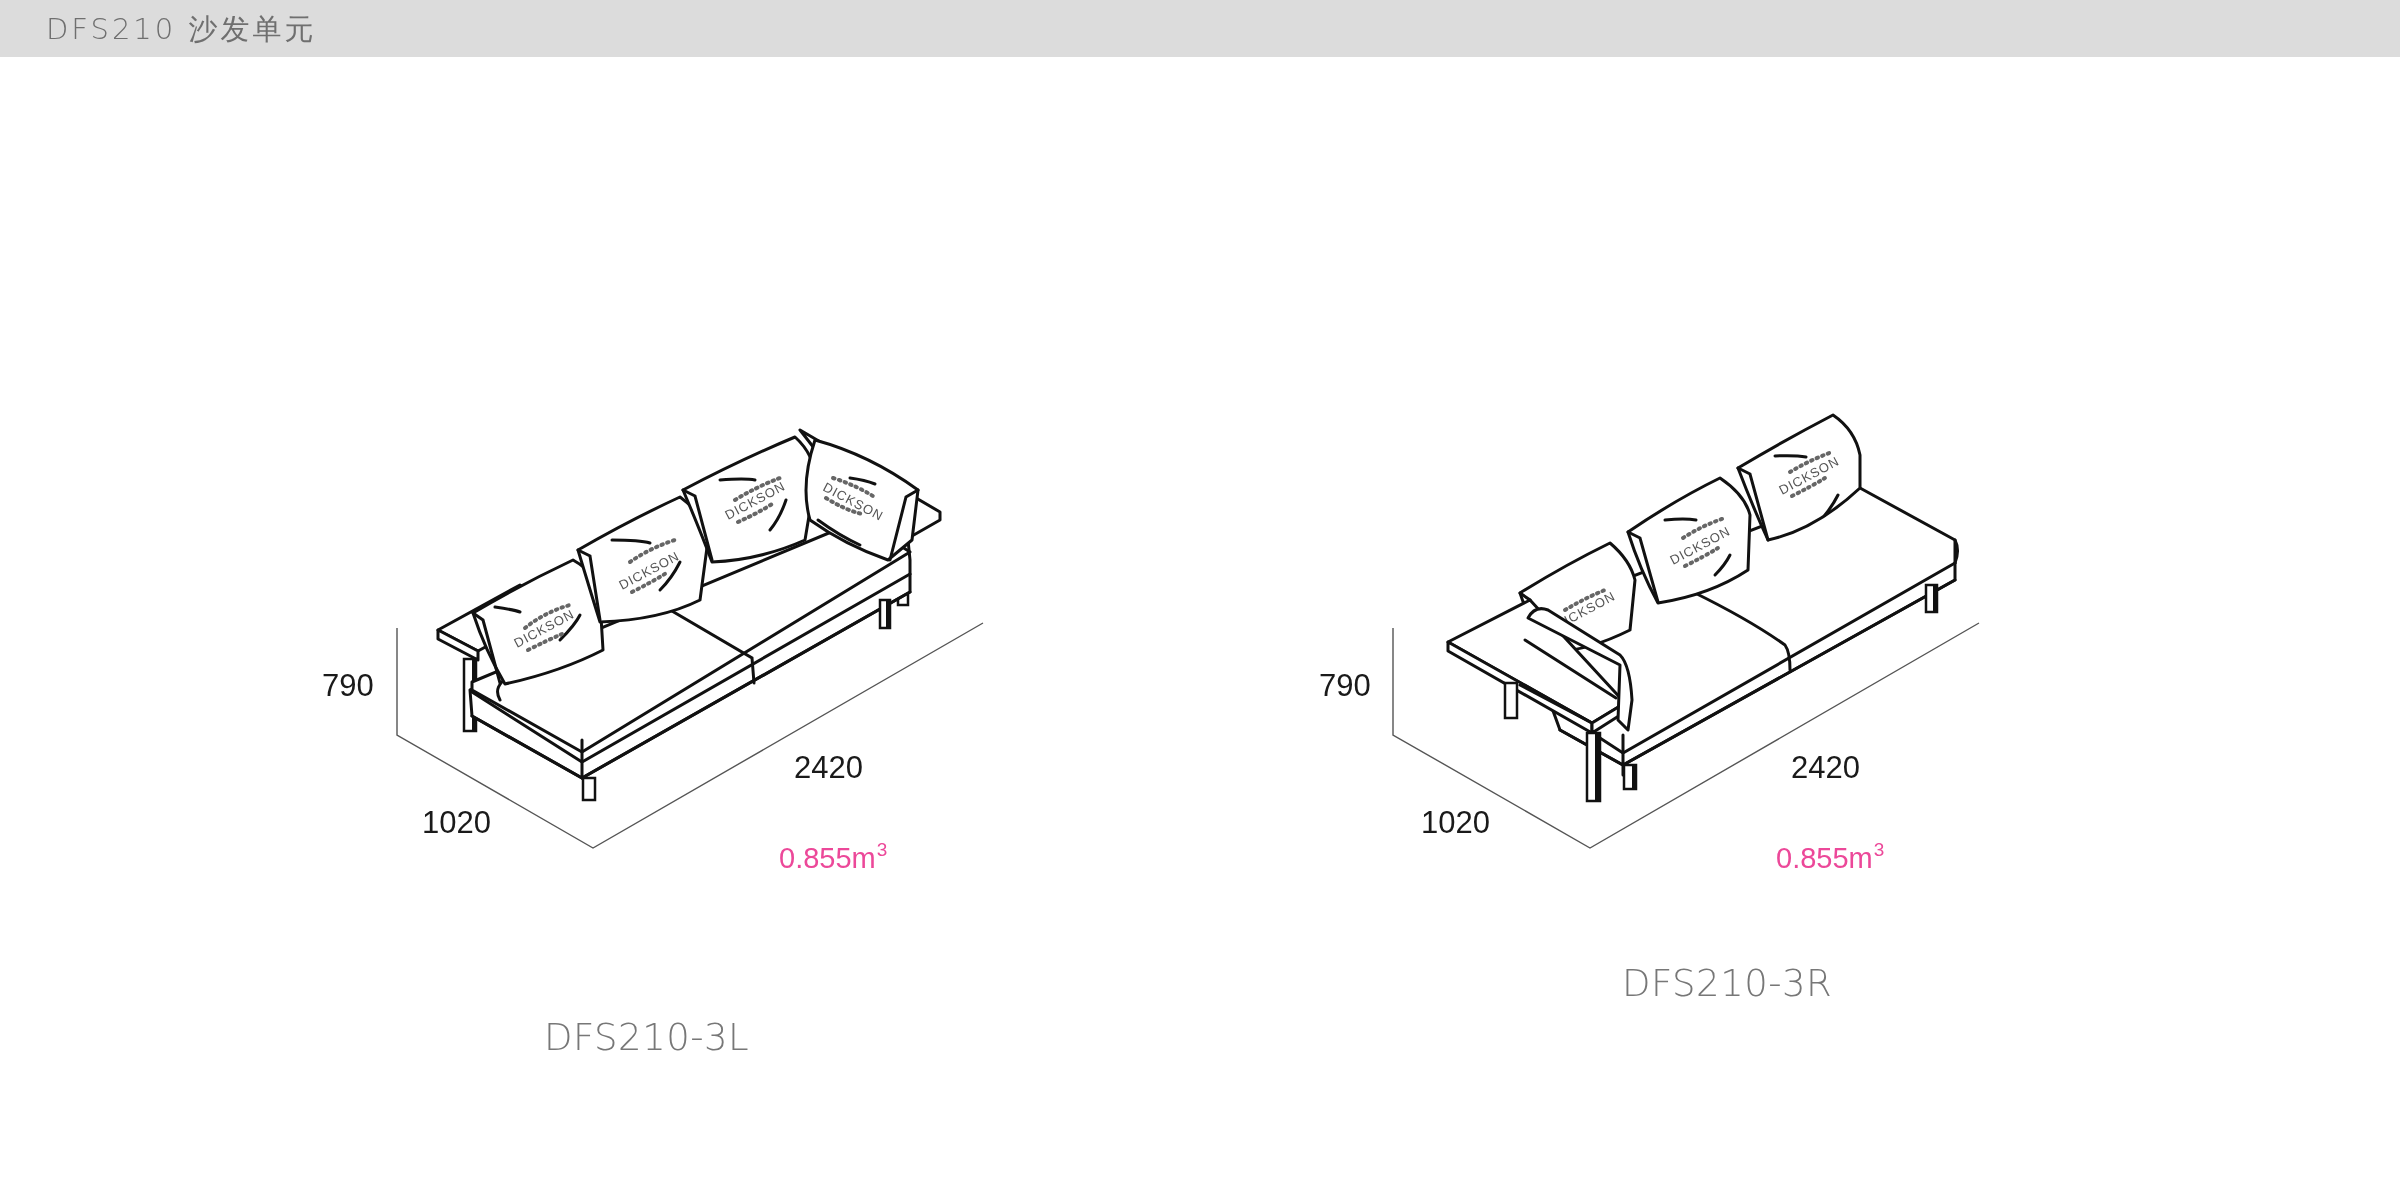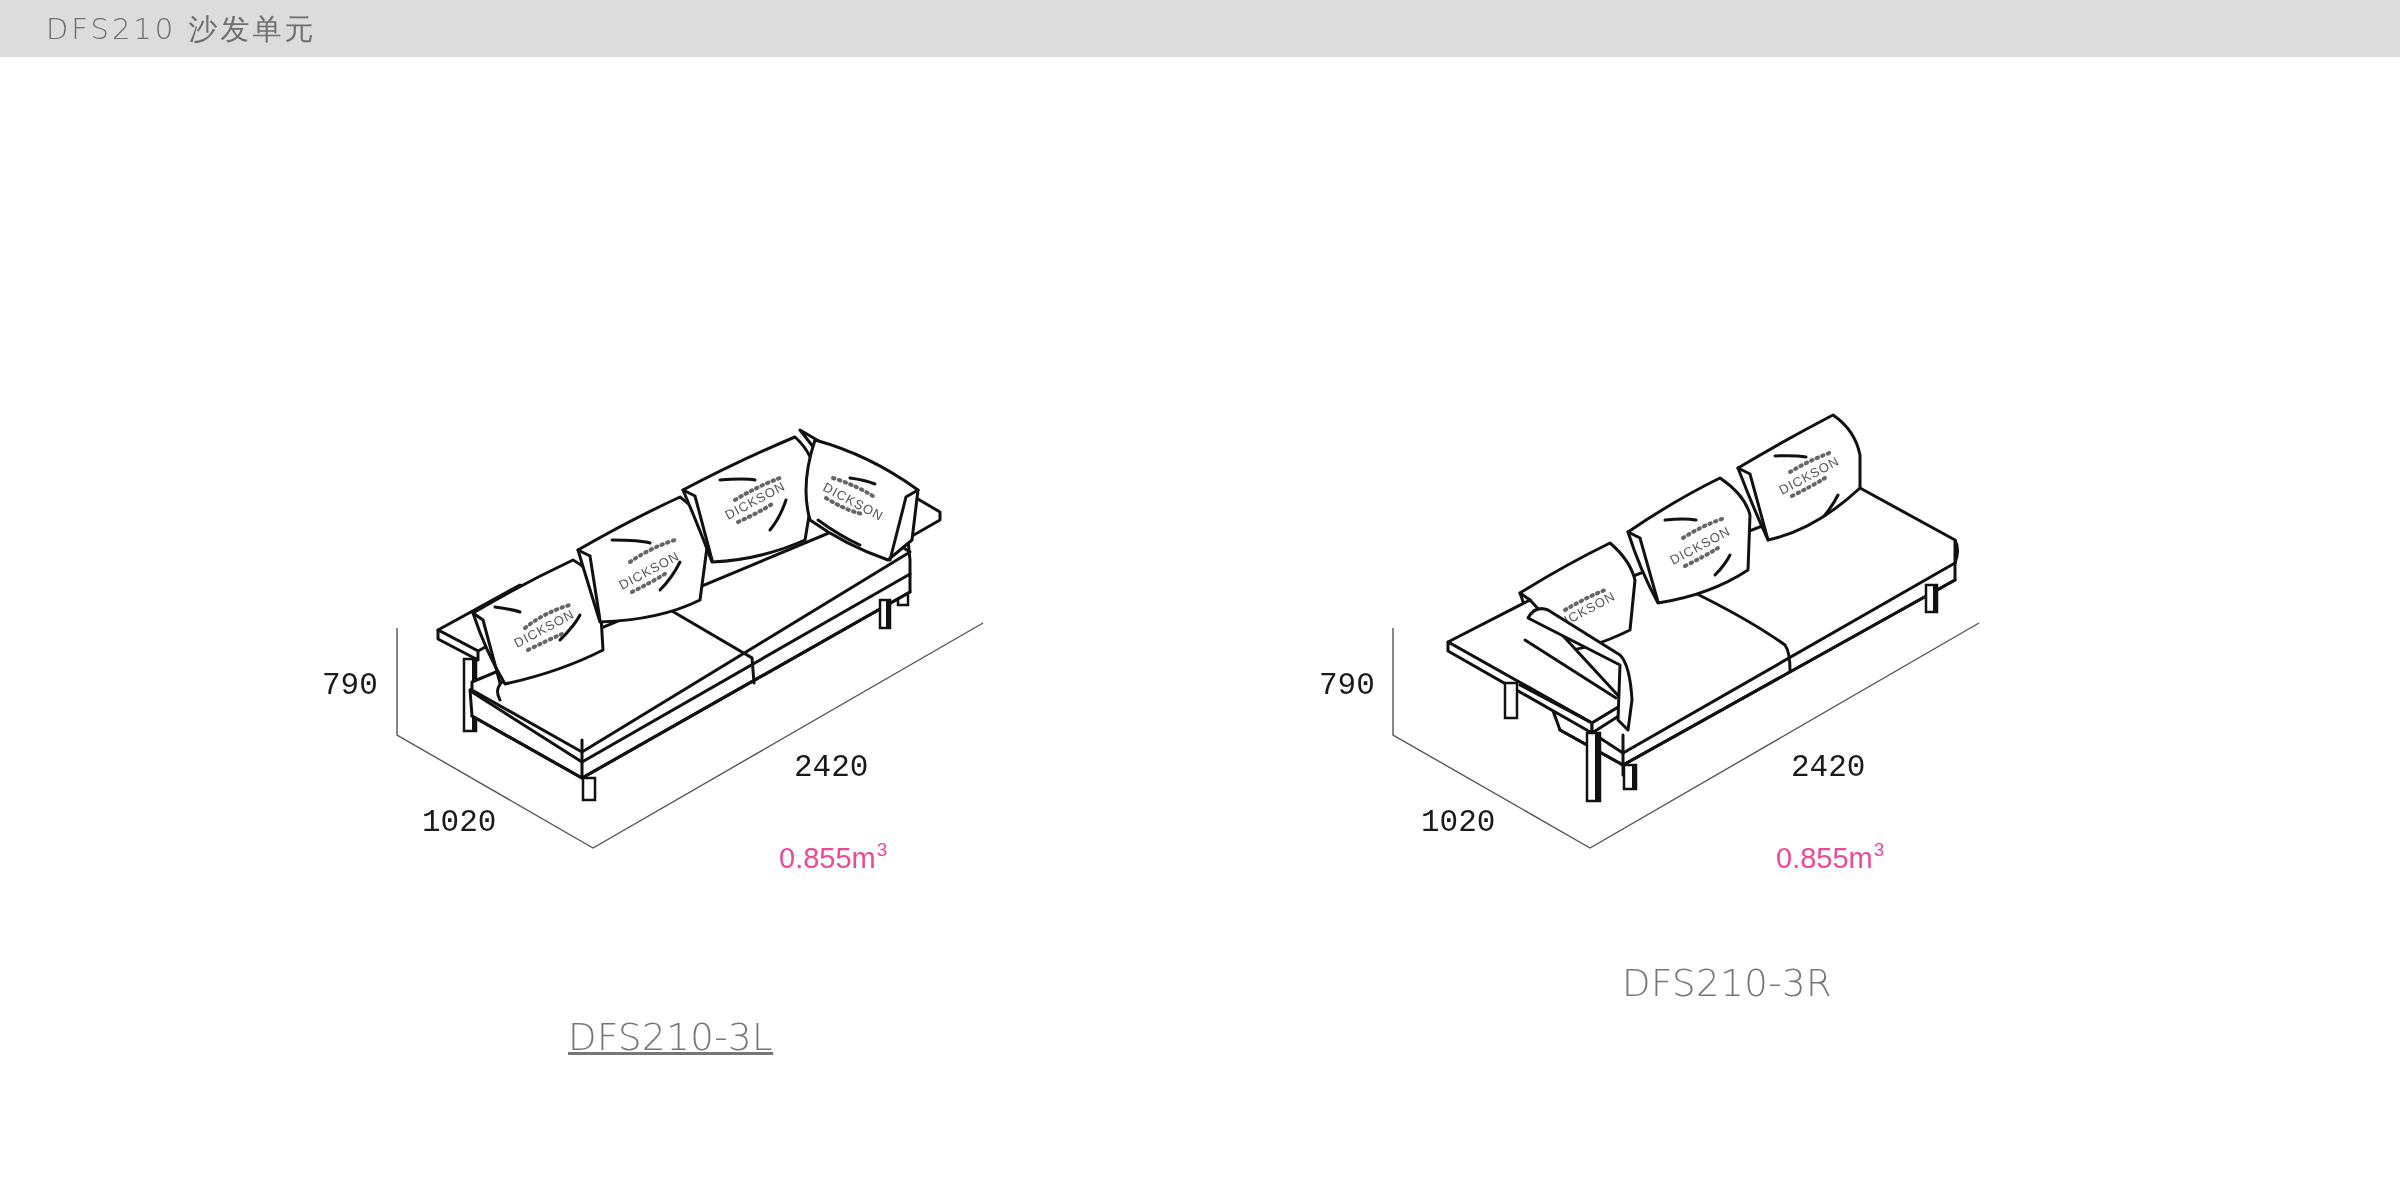--- a/index.html
+++ b/index.html
@@ -11,21 +11,21 @@
     position: absolute; left: 0; top: 0; width: 2400px; height: 57px;
     background: #dcdcdc;
   }
   .header-title {
     position: absolute; left: 46px; top: 10px;
     font-family: "DejaVu Sans", sans-serif; font-size: 29px; font-weight: 300;
     letter-spacing: 3px; color: #6f6f6f; white-space: nowrap;
   }
   .drawing { position: absolute; left: 0; top: 0; width: 2400px; height: 1200px; }
   .dim-label {
-    position: absolute; font-family: Liberation Mono, monospace; font-size: 31px;
+    position: absolute; font-family: Liberation Sans, sans-serif; font-size: 31px;
     color: #1a1a1a; white-space: nowrap; line-height: 1;
   }
   .volume-label {
     position: absolute; font-family: "Liberation Sans", sans-serif; font-size: 29px;
     color: #ec4899; white-space: nowrap; line-height: 1;
   }
   .volume-label sup { font-size: 19px; vertical-align: 12px; margin-left: 1px; }
   .model-label {
     position: absolute; font-family: "DejaVu Sans", sans-serif; font-size: 37px; font-weight: 300;
     color: #777777; white-space: nowrap; line-height: 1; letter-spacing: 0.5px;
@@ -171,21 +171,21 @@
     <path class="thick" d="M 1528,618 Q 1535,605 1548,610 L 1620,655 Q 1630,665 1632,700 L 1628,730 L 1618,720 L 1620,665 Z"></path>
     <line class="line" x1="1525" y1="640" x2="1616" y2="698"></line>
   </g>
 </svg>
 
 <div>
   <div class="dim-label" style="left:322px; top:670px;">790</div>
   <div class="dim-label" style="left:422px; top:807px;">1020</div>
   <div class="dim-label" style="left:794px; top:752px;">2420</div>
   <div class="volume-label" style="left:779px; top:840px;"><span>0.855m</span><sup>3</sup></div>
-  <div class="model-label" style="left:568px; top:1019px;text-decoration:underline;">DFS210-3L</div>
+  <div class="model-label" style="left:544px; top:1019px;">DFS210-3L</div>
 </div>
 
 <div>
   <div class="dim-label" style="left:1319px; top:670px;">790</div>
   <div class="dim-label" style="left:1421px; top:807px;">1020</div>
   <div class="dim-label" style="left:1791px; top:752px;">2420</div>
   <div class="volume-label" style="left:1776px; top:840px;"><span>0.855m</span><sup>3</sup></div>
   <div class="model-label" style="left:1622px; top:965px;">DFS210-3R</div>
 </div>
 

